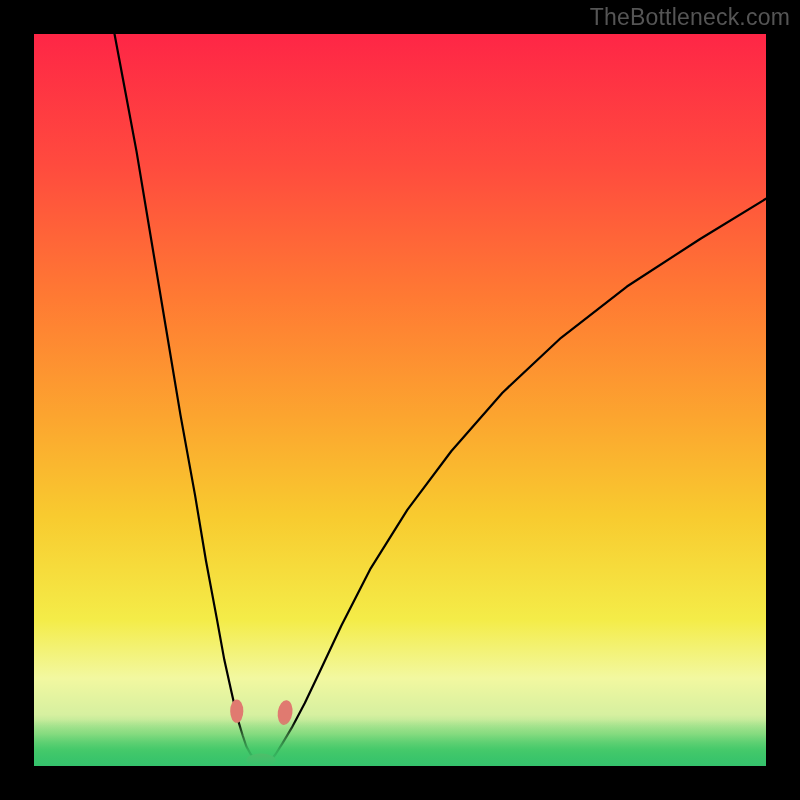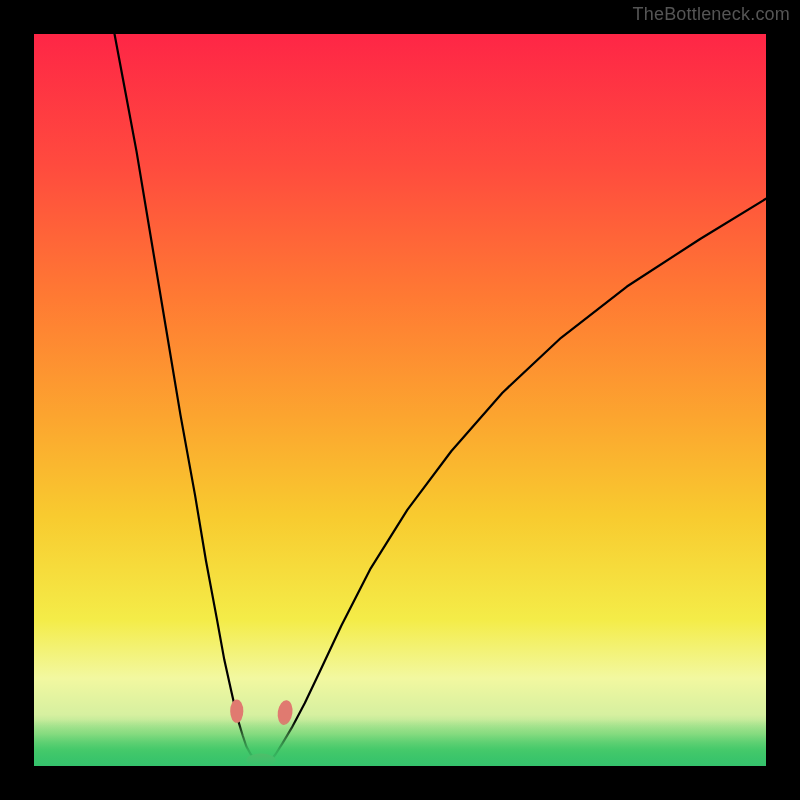--- a/index.html
+++ b/index.html
@@ -13,21 +13,21 @@
   .container {
     position: relative;
     width: 800px;
     height: 800px;
   }
   .watermark {
     position: absolute;
     top: 4px;
     right: 10px;
     font-family: Arial, Helvetica, sans-serif;
-    font-size: 18px;
+    font-size: 23px;
     color: #555555;
     letter-spacing: 0.2px;
     z-index: 30;
   }
   svg.plot {
     position: absolute;
     left: 0;
     top: 0;
     width: 800px;
     height: 800px;

